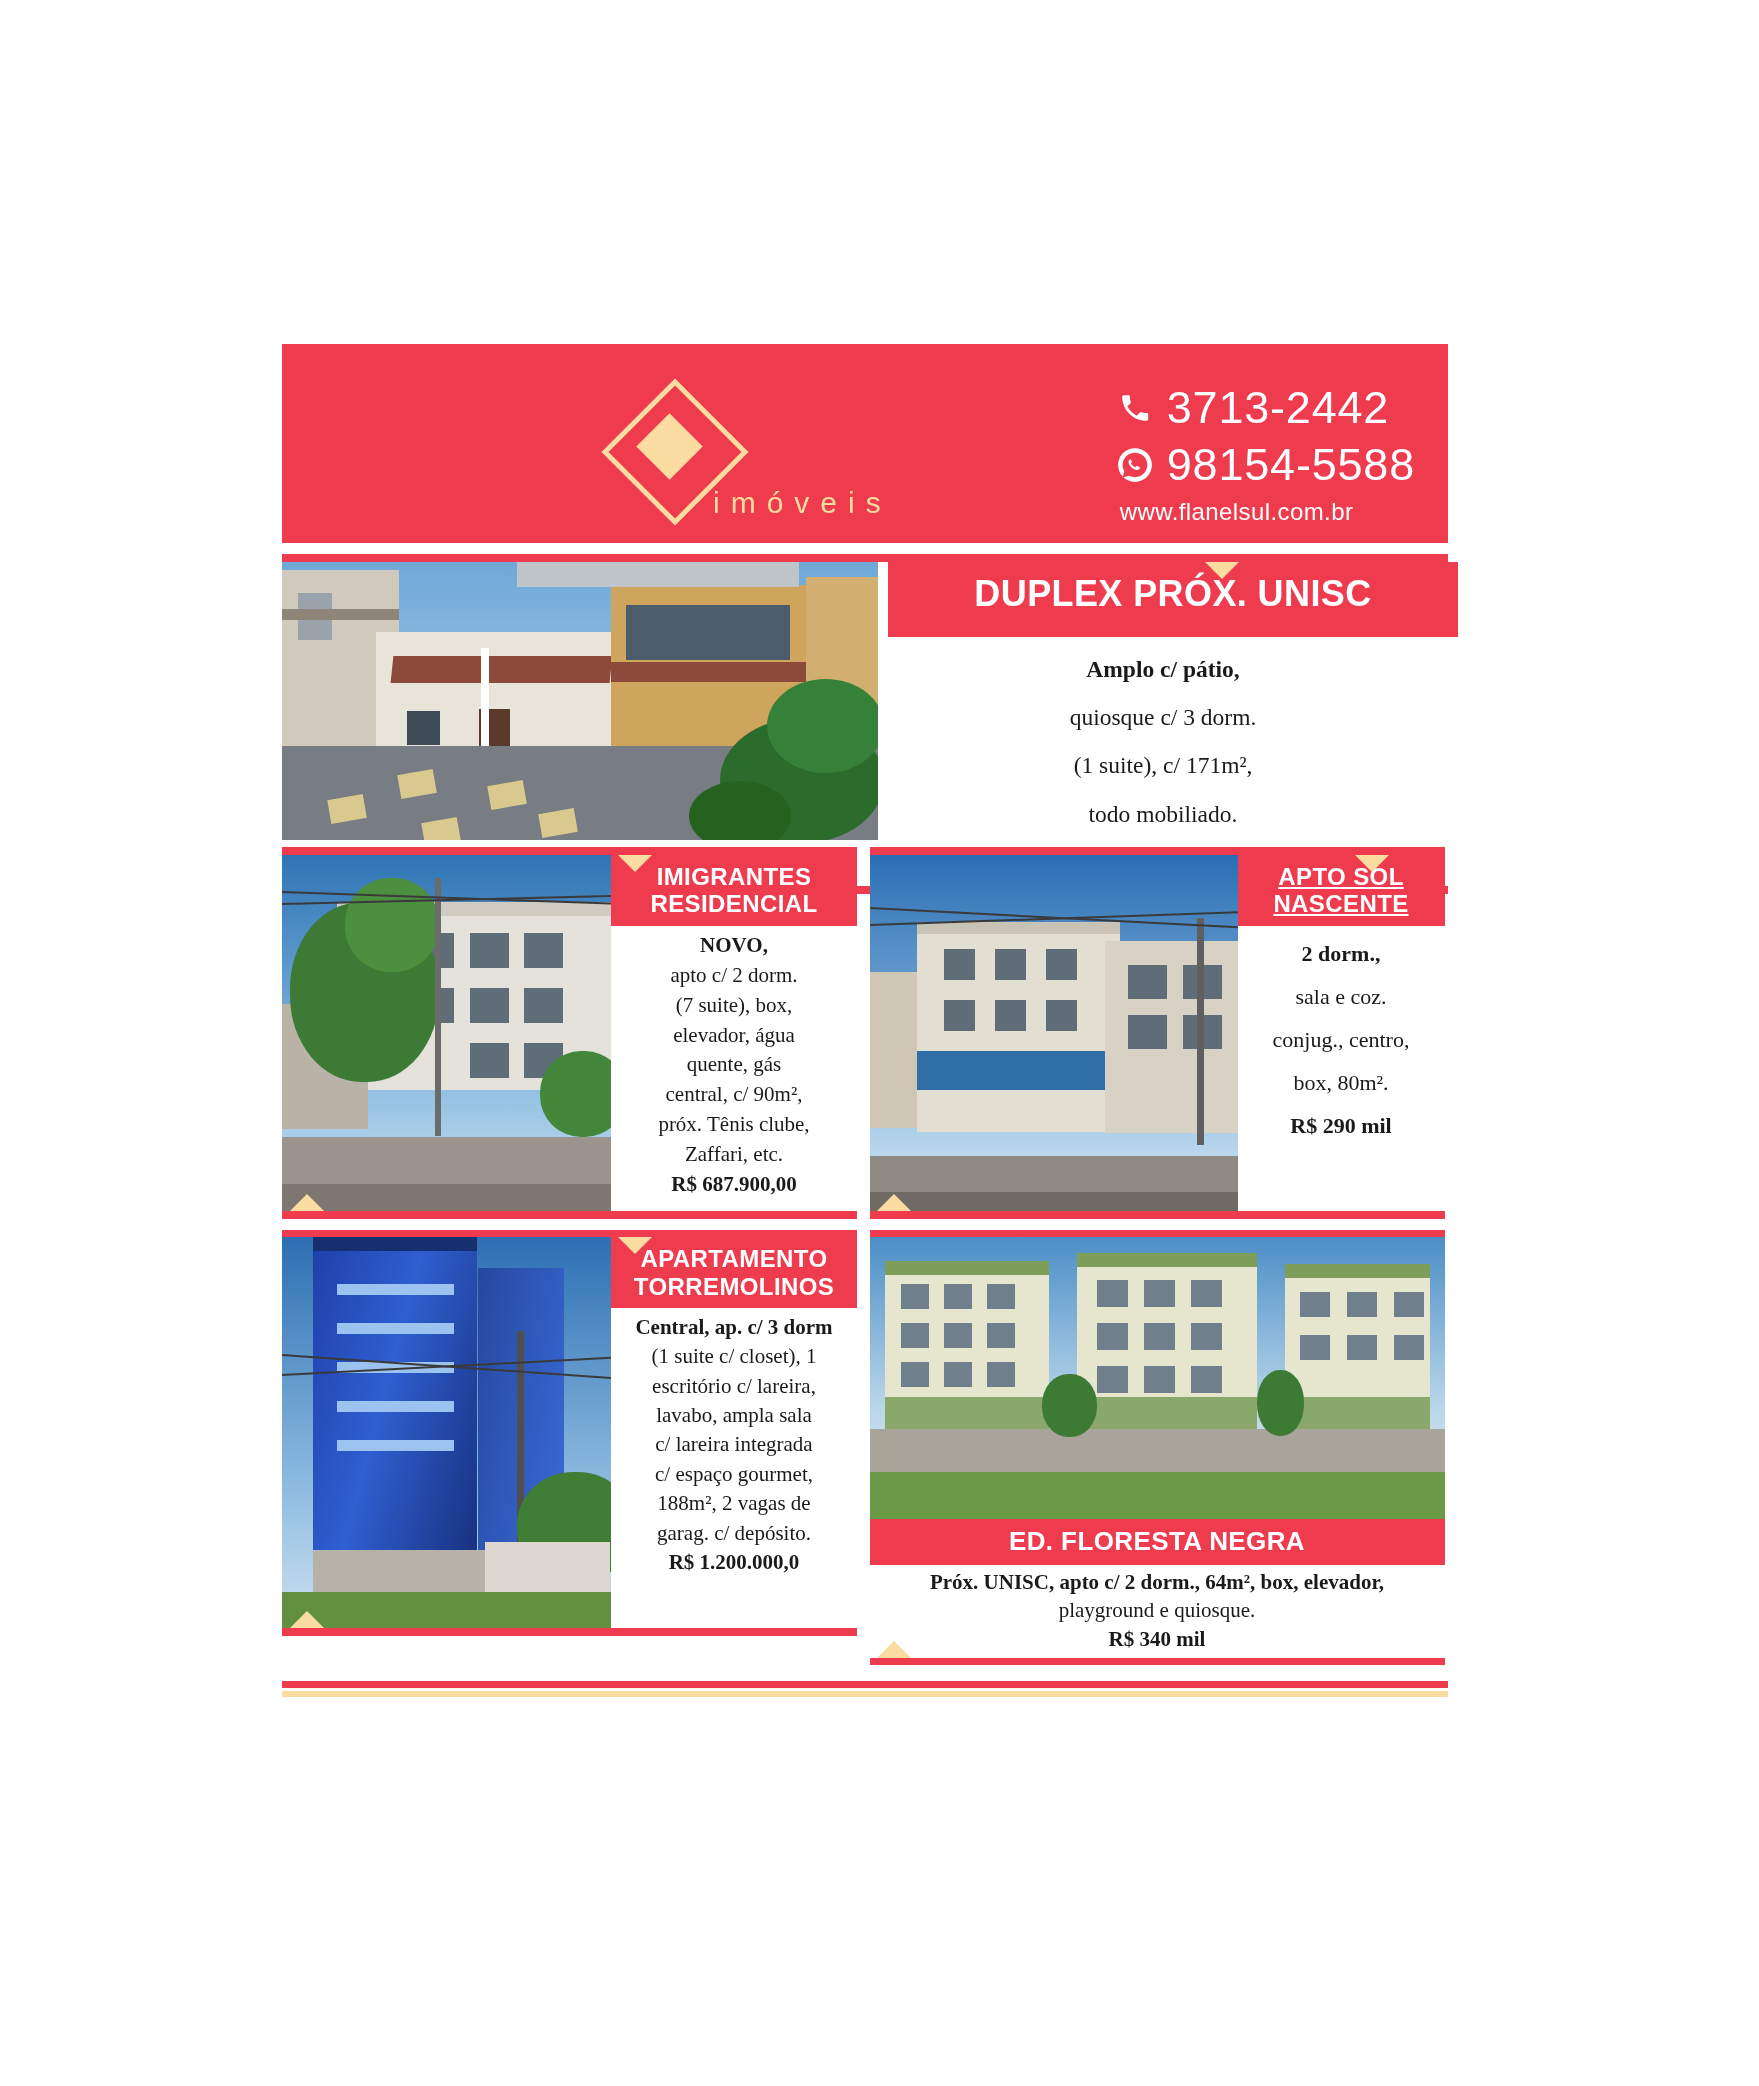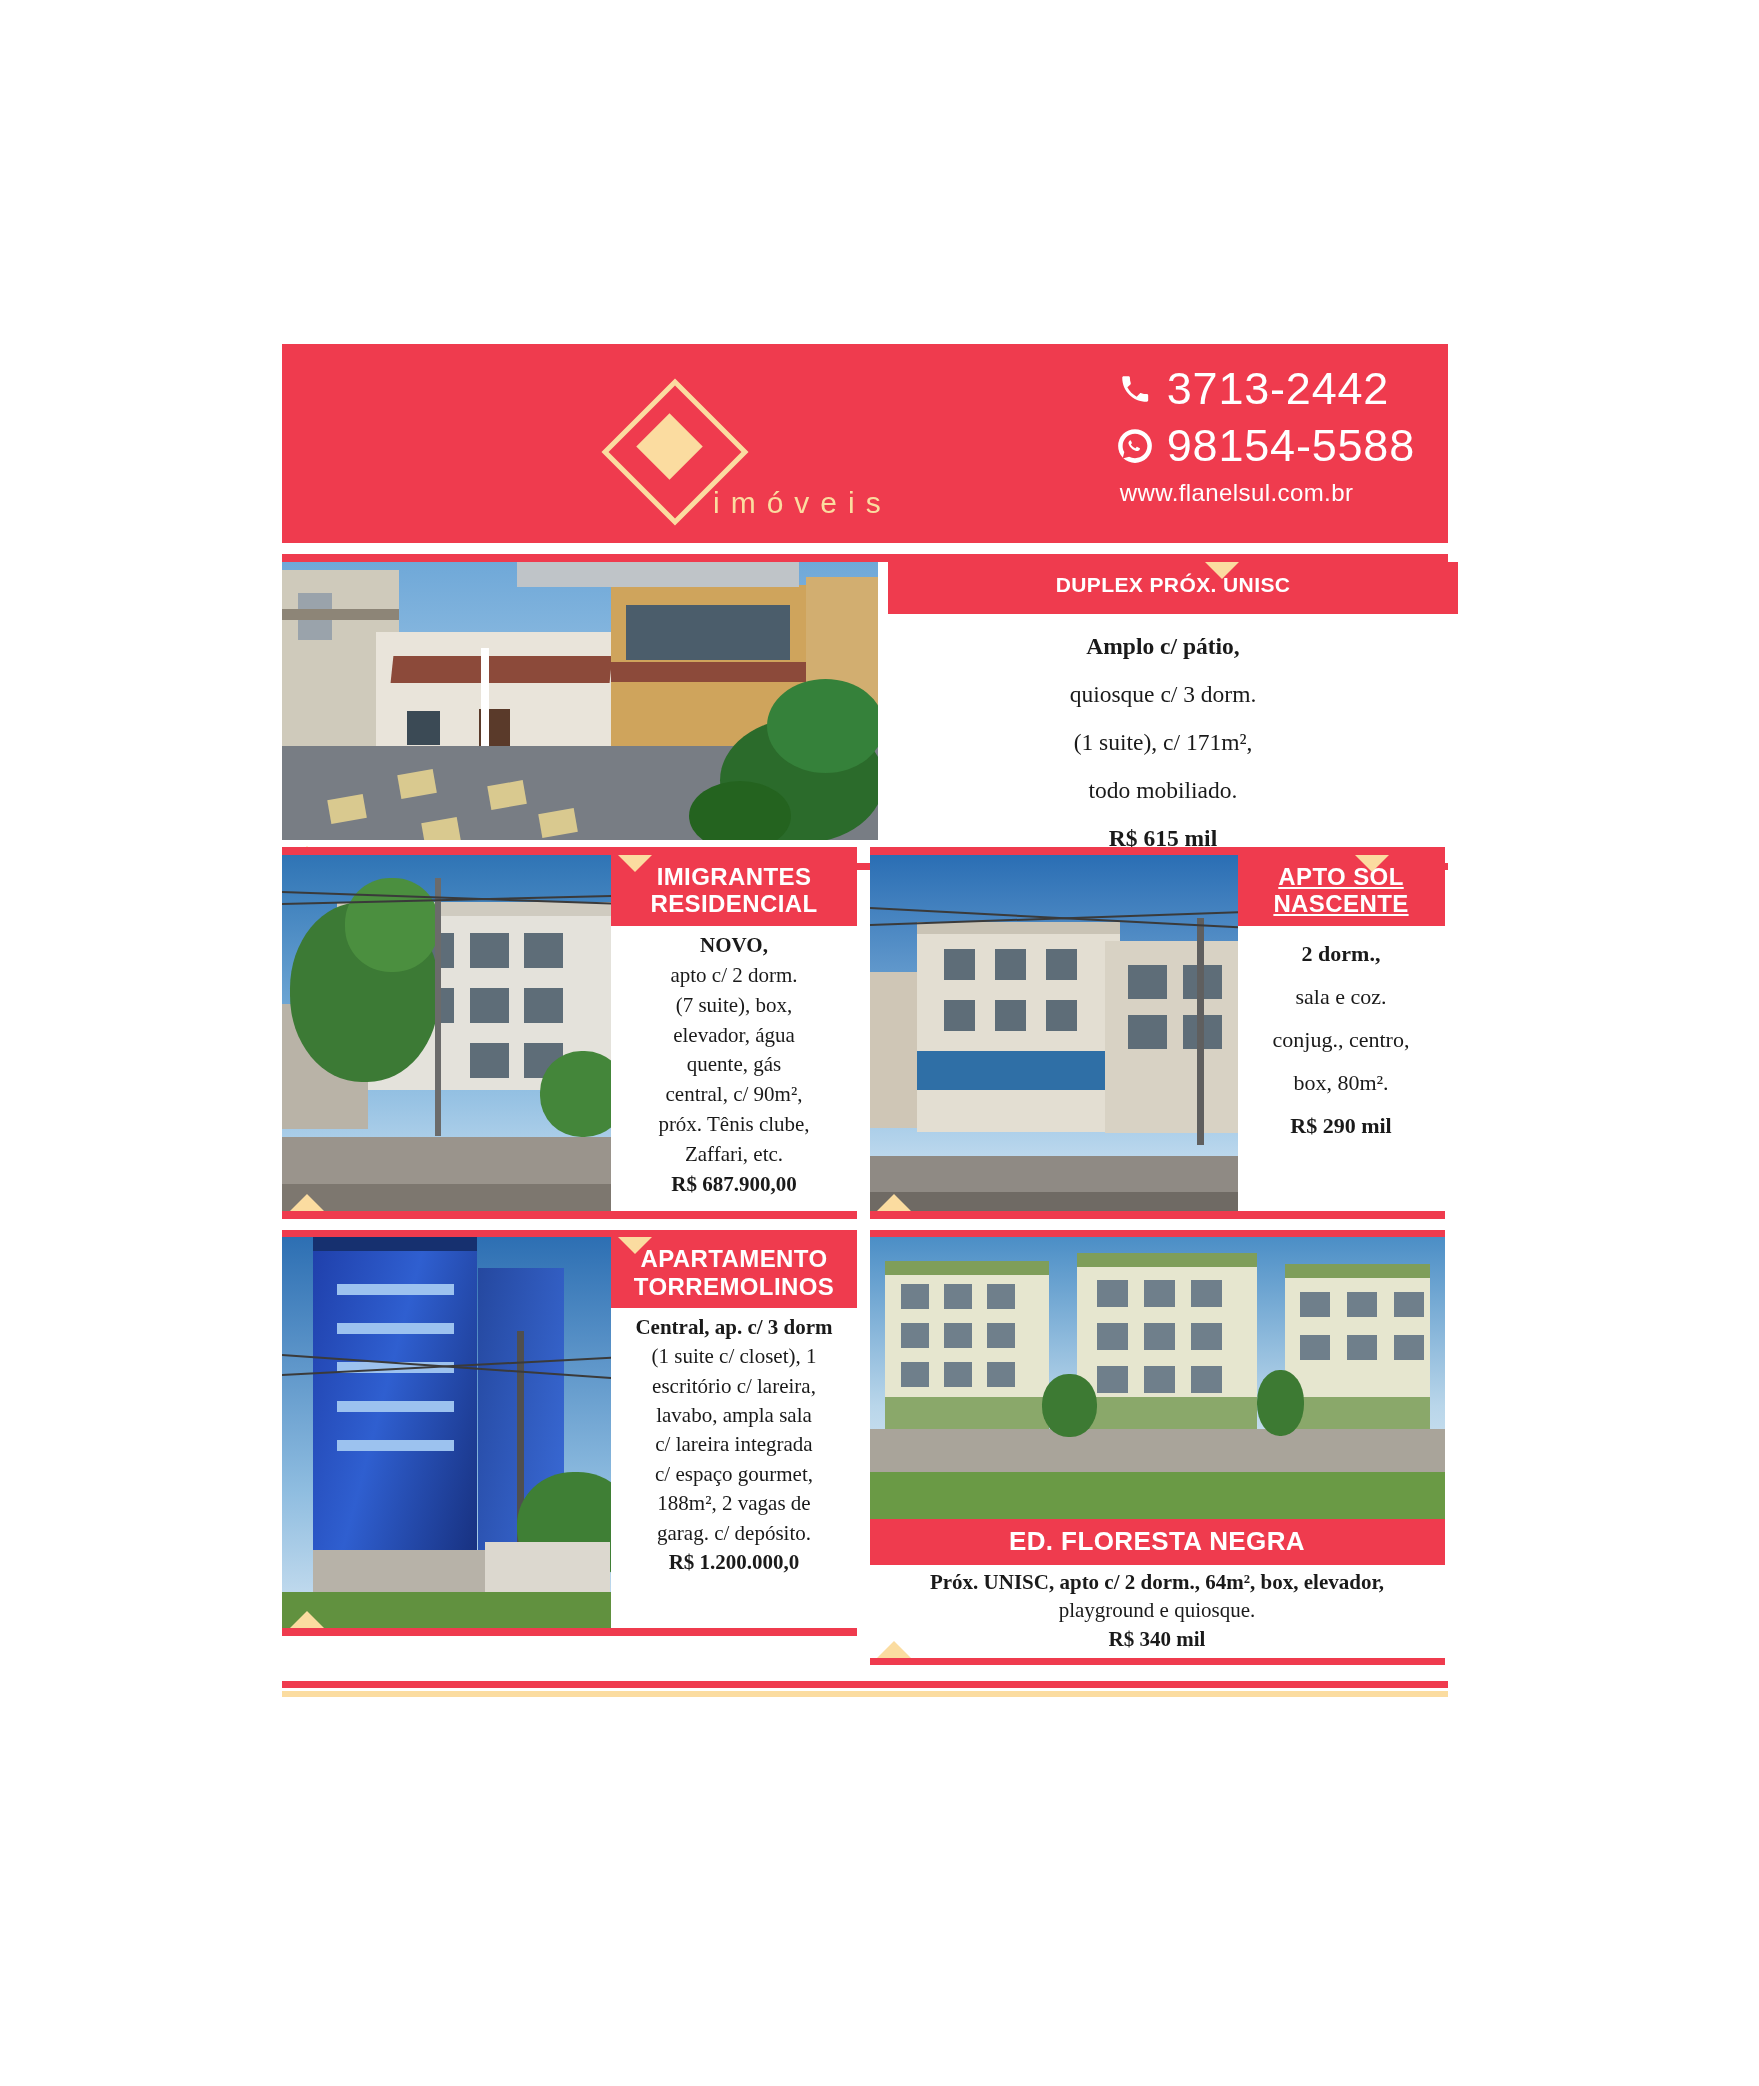--- a/index.html
+++ b/index.html
@@ -68,21 +68,21 @@
     left: 316px;
     top: 50px;
     width: 47px;
     height: 47px;
     background: #fbdca0;
     transform: rotate(45deg);
   }
   .contact {
     position: absolute;
     right: 33px;
-    top: 19px;
+    top: 38px;
     text-align: left;
     color: #ffffff;
   }
   .contact-row {
     display: flex;
     align-items: center;
     gap: 14px;
     margin-bottom: 4.7px;
   }
   .contact-row .num {
@@ -172,21 +172,21 @@
     position: relative;
     overflow: hidden;
   }
   #row1 .right-col {
     flex: 1;
     display: flex;
     flex-direction: column;
     align-items: center;
     padding-top: 0px;
   }
-  #row1 .title-badge { width: 100%; box-sizing: border-box; font-size: 21px; padding-top:11px; padding-bottom:17px;margin-left:20px;}
+  #row1 .title-badge { width: 100%; box-sizing: border-box; font-size: 36px; padding-top:11px; padding-bottom:23px;margin-left:20px;}
   #row1 .desc { font-size: 23.5px; line-height: 2.05; margin-top: 7.8px; }
 
   
   #row2 .card { width: 575px; }
   #row2 .inner { display: flex; }
   #row2 .ph { width: 329px; height: 356px; position: relative; overflow: hidden; }
   #row2 .txt { flex: 1; display: flex; flex-direction: column; align-items: center; }
   #row2 .title-badge { width: 100%; box-sizing: border-box; font-size: 24px; }
   #row2 .desc { font-size: 21px; line-height: 1.42; margin-top: 5.5px; }
   #row2 .cardB .ph { width: 329px; }

